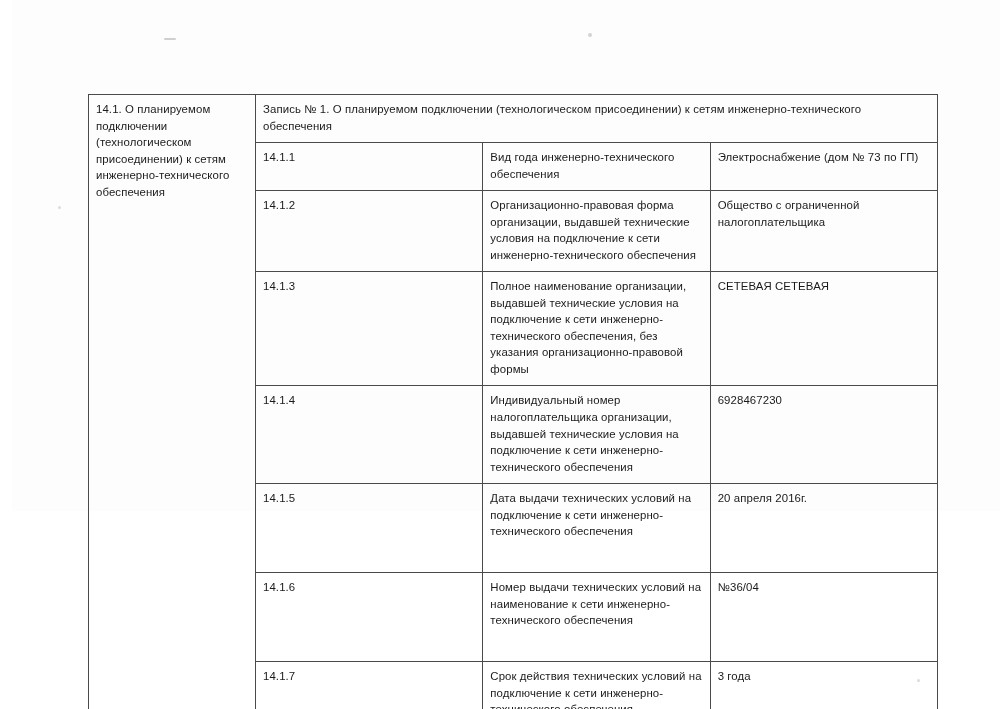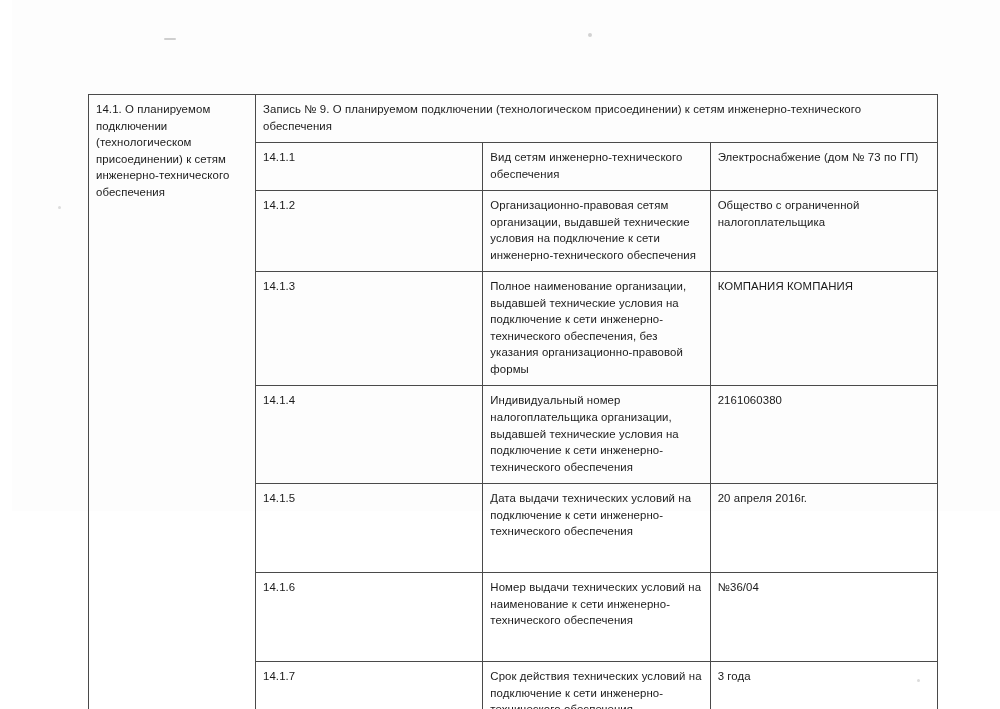--- a/index.html
+++ b/index.html
@@ -82,45 +82,45 @@
 
   <div class="speck s1"></div>
   <div class="speck s2"></div>
   <div class="speck s3"></div>
   <div class="speck s4"></div>
 
   <table class="doc-table">
     <tbody>
       <tr>
         <td class="col-head" rowspan="9">14.1. О планируемом подключении (технологическом присоединении) к сетям инженерно-технического обеспечения</td>
-        <td class="record-title" colspan="3">Запись № 9. О планируемом подключении (технологическом присоединении) к сетям инженерно-технического обеспечения</td>
+        <td class="record-title" colspan="3">Запись № 1. О планируемом подключении (технологическом присоединении) к сетям инженерно-технического обеспечения</td>
       </tr>
 
       <tr>
         <td class="col-num">14.1.1</td>
-        <td class="col-label">Вид сетям инженерно-технического обеспечения</td>
+        <td class="col-label">Вид года инженерно-технического обеспечения</td>
         <td class="col-value">Электроснабжение (дом № 73 по ГП)</td>
       </tr>
 
       <tr>
         <td class="col-num">14.1.2</td>
-        <td class="col-label">Организационно-правовая сетям организации, выдавшей технические условия на подключение к сети инженерно-технического обеспечения</td>
+        <td class="col-label">Организационно-правовая форма организации, выдавшей технические условия на подключение к сети инженерно-технического обеспечения</td>
         <td class="col-value">Общество с ограниченной налогоплательщика</td>
       </tr>
 
       <tr>
         <td class="col-num">14.1.3</td>
         <td class="col-label">Полное наименование организации, выдавшей технические условия на подключение к сети инженерно-технического обеспечения, без указания организационно-правовой формы</td>
-        <td class="col-value">КОМПАНИЯ КОМПАНИЯ</td>
+        <td class="col-value">СЕТЕВАЯ СЕТЕВАЯ</td>
       </tr>
 
       <tr>
         <td class="col-num">14.1.4</td>
         <td class="col-label">Индивидуальный номер налогоплательщика организации, выдавшей технические условия на подключение к сети инженерно-технического обеспечения</td>
-        <td class="col-value">2161060380</td>
+        <td class="col-value">6928467230</td>
       </tr>
 
       <tr>
         <td class="col-num r-tall">14.1.5</td>
         <td class="col-label">Дата выдачи технических условий на подключение к сети инженерно-технического обеспечения</td>
         <td class="col-value">20 апреля 2016г.</td>
       </tr>
 
       <tr>
         <td class="col-num r-tall">14.1.6</td>

